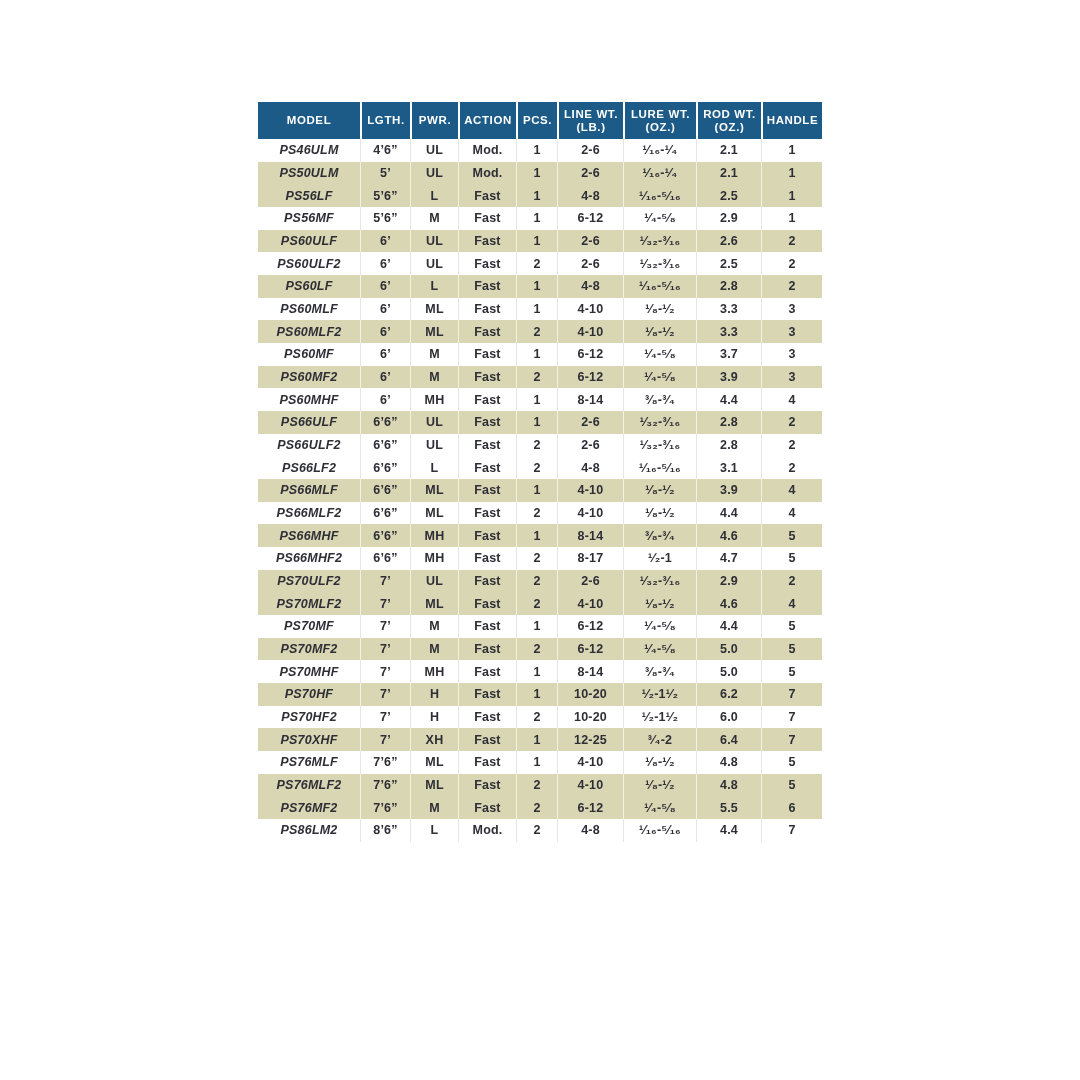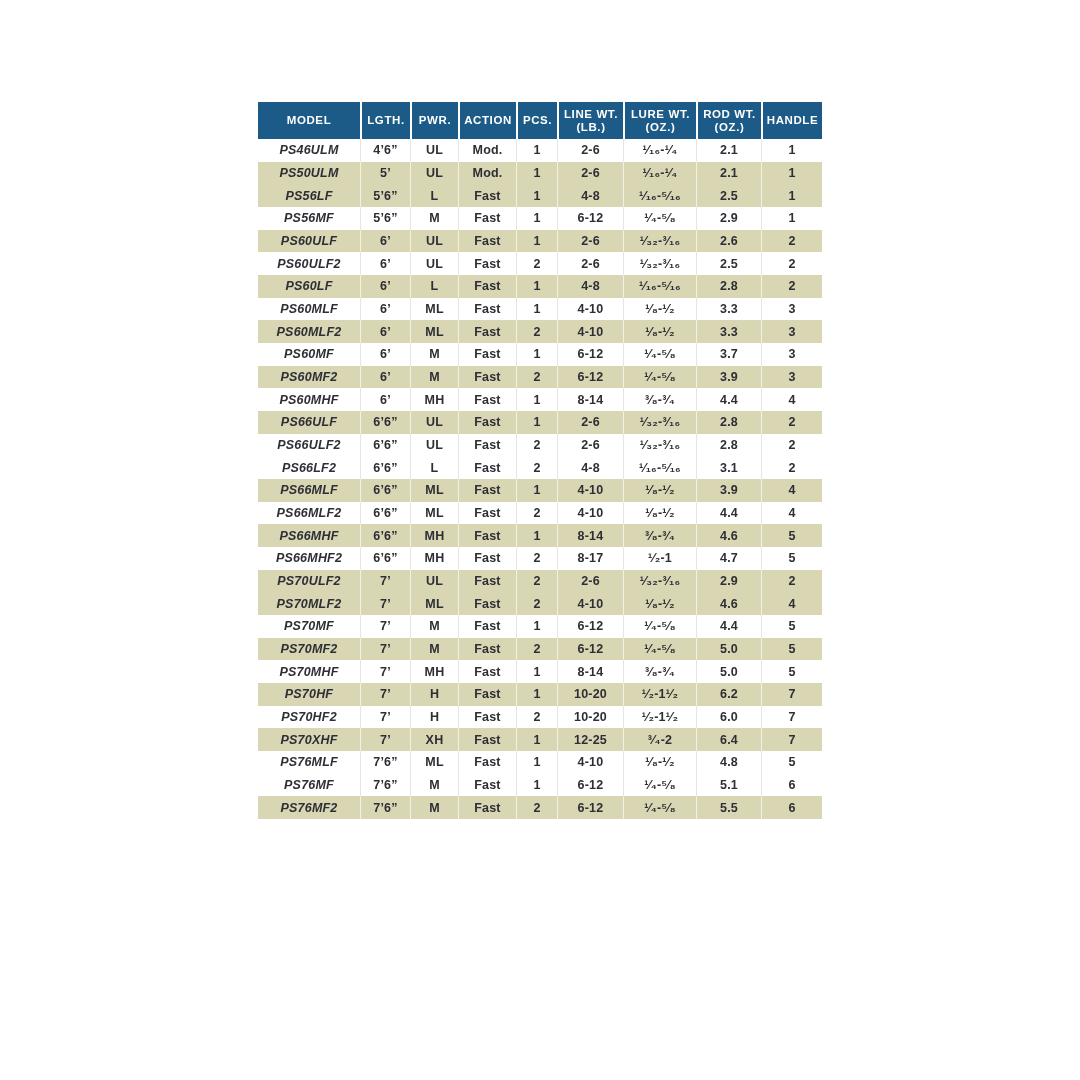--- a/index.html
+++ b/index.html
@@ -428,37 +428,48 @@
           <td>PS76MLF</td>
           <td>7’6”</td>
           <td>ML</td>
           <td>Fast</td>
           <td>1</td>
           <td>4-10</td>
           <td>¹⁄₈-¹⁄₂</td>
           <td>4.8</td>
           <td>5</td>
         </tr>
-        <tr>
-          <td>PS76MF</td>
+        <tr class="alt">
+          <td>PS76MLF2</td>
           <td>7’6”</td>
-          <td>M</td>
-          <td>Fast</td>
-          <td>1</td>
-          <td>6-12</td>
-          <td>¹⁄₄-⁵⁄₈</td>
-          <td>5.1</td>
-          <td>6</td>
+          <td>ML</td>
+          <td>Fast</td>
+          <td>2</td>
+          <td>4-10</td>
+          <td>¹⁄₈-¹⁄₂</td>
+          <td>4.8</td>
+          <td>5</td>
         </tr>
         <tr class="alt">
           <td>PS76MF2</td>
           <td>7’6”</td>
           <td>M</td>
           <td>Fast</td>
           <td>2</td>
           <td>6-12</td>
           <td>¹⁄₄-⁵⁄₈</td>
           <td>5.5</td>
           <td>6</td>
+        </tr>
+        <tr>
+          <td>PS86LM2</td>
+          <td>8’6”</td>
+          <td>L</td>
+          <td>Mod.</td>
+          <td>2</td>
+          <td>4-8</td>
+          <td>¹⁄₁₆-⁵⁄₁₆</td>
+          <td>4.4</td>
+          <td>7</td>
         </tr>
       </tbody>
   </table>
 </div>
 
 </body></html>

